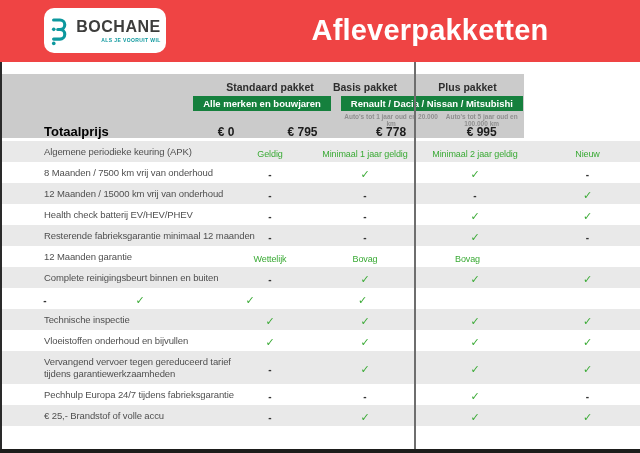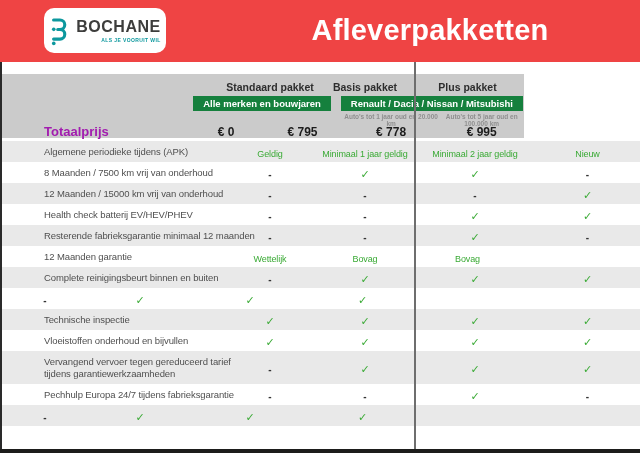--- a/index.html
+++ b/index.html
@@ -36,21 +36,21 @@
   .bspacer{width:225px;}
   .bgroup1{width:190px;display:flex;justify-content:center;}
   .bgroup2{width:225px;display:flex;justify-content:center;}
   .badge{
     background:#15803d;color:#ffffff;font-weight:bold;font-size:9.5px;
     padding:2px 10px;border-radius:0;white-space:nowrap;line-height:1.2;
   }
   .conds{margin-top:2px;height:10px;}
   .cond{font-size:6.5px;color:#8f8f8f;font-weight:bold;}
   .totals{margin-top:1px;align-items:center;}
-  .totals-label{font-size:13px;font-weight:bold;color:#a21caf;}
+  .totals-label{font-size:13px;font-weight:bold;color:#000000;}
   .price{font-size:12px;font-weight:bold;color:#1c1c1c;}
   
   .rows{position:absolute;left:0;top:141px;width:640px;}
   .row{display:flex;align-items:center;height:21px;}
   .row.striped{background:#e9e9e9;}
   .row.tall{height:33px;}
   .row .c-label{
     font-size:9.5px;color:#4f4f4f;white-space:pre;line-height:1.25;letter-spacing:-.1px;
   }
   .val{line-height:1;}
@@ -109,21 +109,21 @@
     <div class="c-label totals-label">Totaalprijs</div>
     <div class="c1 price">€ 0</div>
     <div class="c2 price">€ 795</div>
     <div class="c3 price">€ 778</div>
     <div class="c4 price">€ 995</div>
   </div>
 </div>
 
 <div class="rows">
     <div class="row striped">
-      <div class="c-label">Algemene periodieke tijdens (APK)</div>
+      <div class="c-label">Algemene periodieke keuring (APK)</div>
       <div class="c1"><span class="val text">Geldig</span></div>
       <div class="c2"><span class="val text">Minimaal 1 jaar geldig</span></div>
       <div class="c3"><span class="val text">Minimaal 2 jaar geldig</span></div>
       <div class="c4"><span class="val text">Nieuw</span></div>
     </div>
     <div class="row">
       <div class="c-label">8 Maanden / 7500 km vrij van onderhoud</div>
       <div class="c1"><span class="val dash">-</span></div>
       <div class="c2"><span class="val check">✓</span></div>
       <div class="c3"><span class="val check">✓</span></div>
@@ -192,20 +192,21 @@
       <div class="c4"><span class="val check">✓</span></div>
     </div>
     <div class="row">
       <div class="c-label">Pechhulp Europa 24/7 tijdens fabrieksgarantie</div>
       <div class="c1"><span class="val dash">-</span></div>
       <div class="c2"><span class="val dash">-</span></div>
       <div class="c3"><span class="val check">✓</span></div>
       <div class="c4"><span class="val dash">-</span></div>
     </div>
     <div class="row striped">
+      <div class="c-label">€ 25,- Brandstof of volle accu</div>
       <div class="c1"><span class="val dash">-</span></div>
       <div class="c2"><span class="val check">✓</span></div>
       <div class="c3"><span class="val check">✓</span></div>
       <div class="c4"><span class="val check">✓</span></div>
     </div>
   </div>
 
 <div class="left-edge"></div>
 <div class="divider"></div>
 <div class="bottom-bar"></div>

